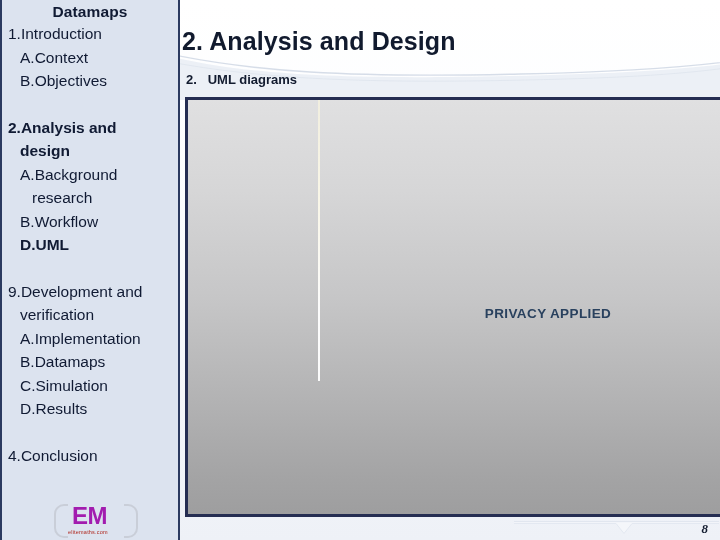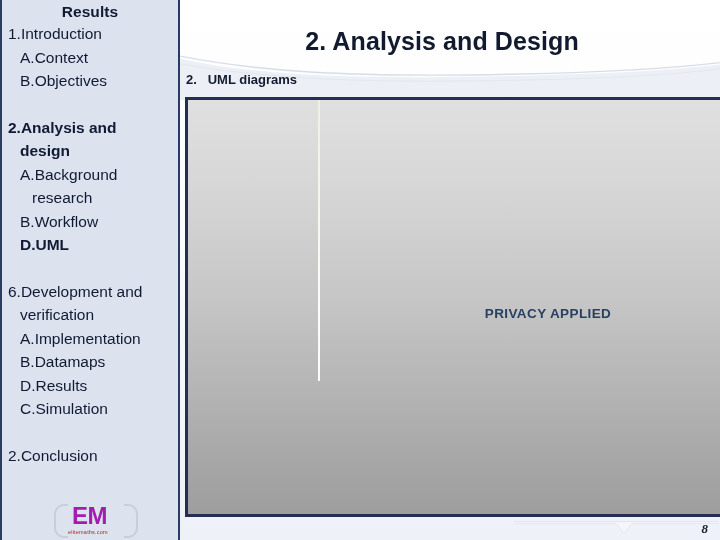--- a/index.html
+++ b/index.html
@@ -115,21 +115,20 @@
     top: 0;
     width: 538px;
     height: 540px;
   }
 
   #slide-title {
     position: absolute;
     left: 0;
     top: 8px;
     width: 520px;
-    text-align: center;
     font-size: 25px;
     font-weight: bold;
     color: #111a2e;
     letter-spacing: 0.1px;
     line-height: 32px;
   }
 
   #subtitle {
     position: absolute;
     left: 4px;
@@ -204,41 +203,41 @@
   <div class="swoosh-wrap">
     <svg width="540" height="100" viewBox="0 0 540 100" xmlns="http://www.w3.org/2000/svg">
       <path d="M -20 54 C 60 74 150 80 330 76 C 430 74 500 70 560 62 L 560 100 L -20 100 Z" fill="#e9edf4" opacity="0.85"></path>
       <path d="M -20 52 C 70 72 170 78 340 74 C 440 72 505 68 560 60" stroke="#d2d9e6" stroke-width="1.4" fill="none" opacity="0.9"></path>
       <path d="M -20 60 C 70 78 175 84 345 80 C 445 78 508 74 560 66" stroke="#dfe5ee" stroke-width="1" fill="none" opacity="0.8"></path>
     </svg>
   </div>
 
   <aside id="sidebar">
     <div class="ol-inner">
-      <div class="ol-title">Results</div>
+      <div class="ol-title">Datamaps</div>
       <div id="outline-items">
           <div class="ol-line lvl0">1.Introduction</div>
           <div class="ol-line lvl1">A.Context</div>
           <div class="ol-line lvl1">B.Objectives</div>
           <div class="ol-gap"></div>
           <div class="ol-line lvl0 bold">2.Analysis and</div>
           <div class="ol-line lvl1 bold">design</div>
           <div class="ol-line lvl1">A.Background</div>
           <div class="ol-line lvl2">research</div>
           <div class="ol-line lvl1">B.Workflow</div>
           <div class="ol-line lvl1 bold">D.UML</div>
           <div class="ol-gap"></div>
-          <div class="ol-line lvl0">6.Development and</div>
+          <div class="ol-line lvl0">9.Development and</div>
           <div class="ol-line lvl1">verification</div>
           <div class="ol-line lvl1">A.Implementation</div>
           <div class="ol-line lvl1">B.Datamaps</div>
+          <div class="ol-line lvl1">C.Simulation</div>
           <div class="ol-line lvl1">D.Results</div>
-          <div class="ol-line lvl1">C.Simulation</div>
           <div class="ol-gap"></div>
-          <div class="ol-line lvl0">2.Conclusion</div>
+          <div class="ol-line lvl0">4.Conclusion</div>
         </div>
     </div>
 
     <div id="logo-wrap">
       <span class="brace left"></span>
       <span class="brace right"></span>
       <div id="logo-em">EM</div>
       <div id="logo-url">elitemaths.com</div>
     </div>
   </aside>

